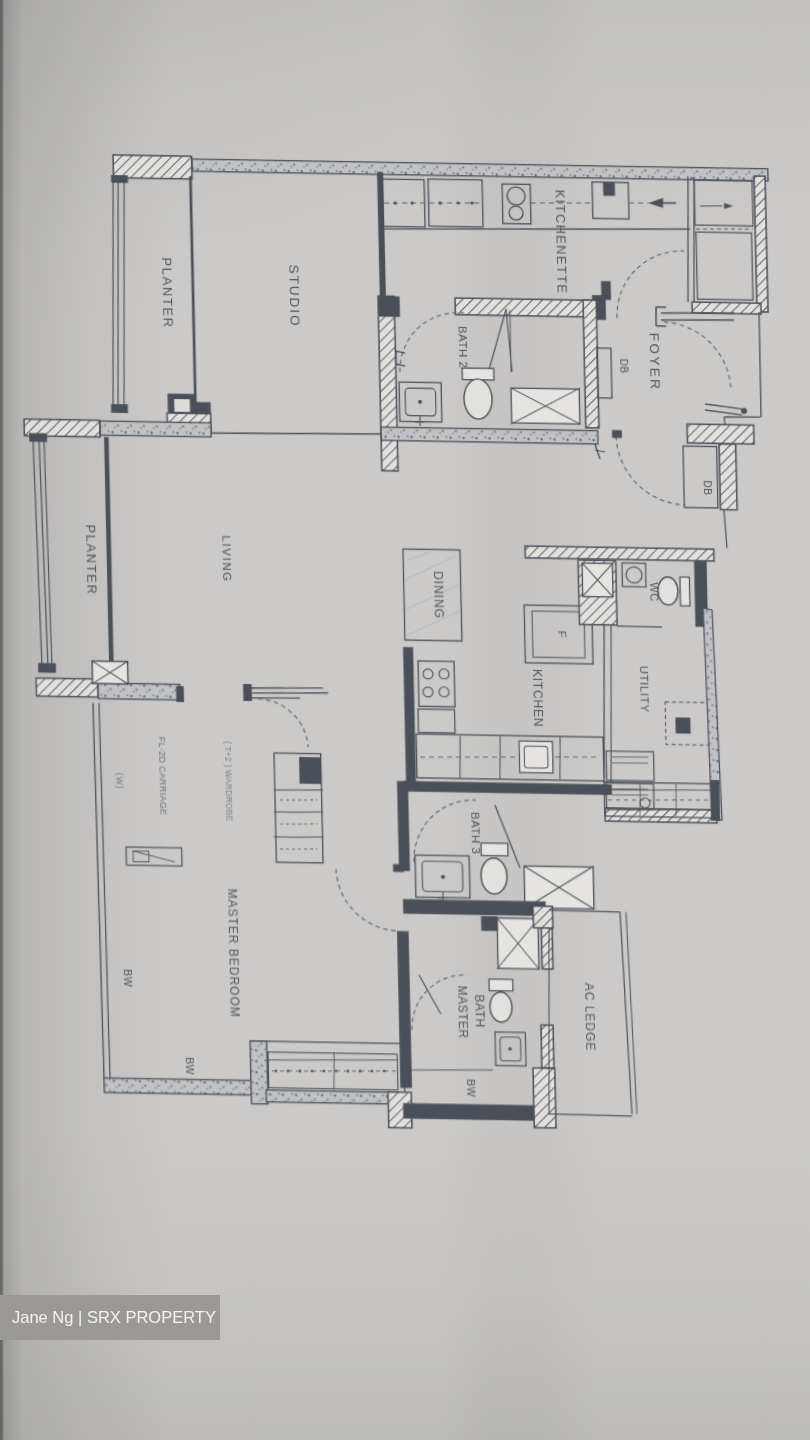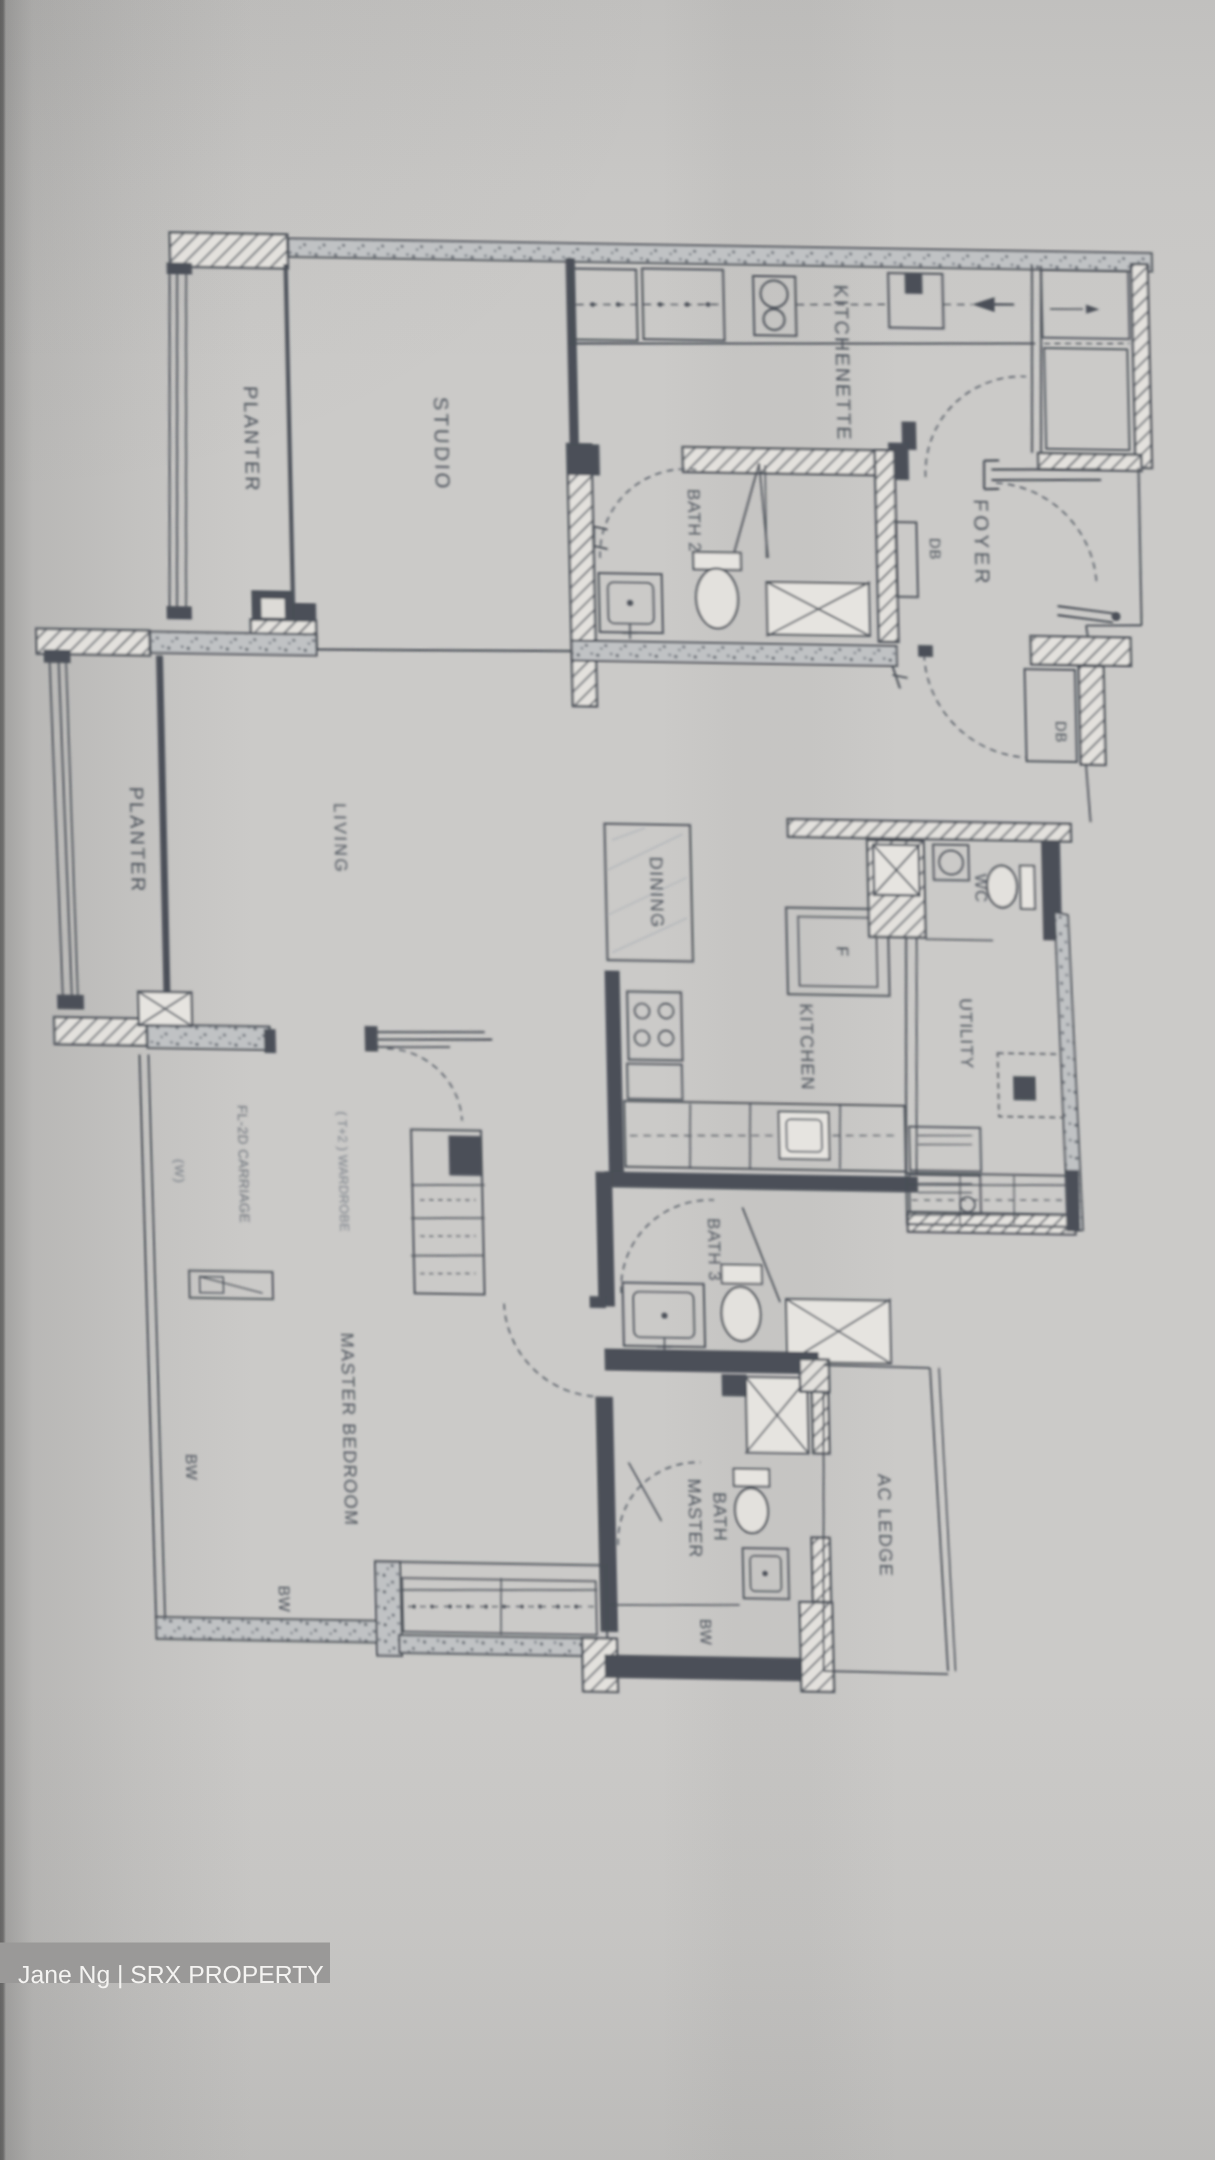--- a/index.html
+++ b/index.html
@@ -5,21 +5,21 @@
  font-family:"Liberation Sans",sans-serif;
  background:
   linear-gradient(90deg, rgba(35,35,35,0.45) 0px, rgba(35,35,35,0.40) 2px, rgba(35,35,35,0) 4px),
   linear-gradient(90deg, rgba(60,60,60,0.30) 0px, rgba(60,60,60,0.13) 22px, rgba(60,60,60,0.06) 90px, rgba(60,60,60,0) 170px),
   linear-gradient(180deg, rgba(60,60,60,0.07) 0px, rgba(60,60,60,0.025) 120px, rgba(60,60,60,0) 250px),
   linear-gradient(0deg, rgba(55,55,55,0.10) 0px, rgba(55,55,55,0.035) 150px, rgba(55,55,55,0) 320px),
   radial-gradient(ellipse 600px 450px at 0px 0px, rgba(60,60,60,0.05), rgba(60,60,60,0) 75%),
   linear-gradient(90deg, rgba(60,60,60,0) 440px, rgba(60,60,60,0.035) 490px, rgba(60,60,60,0.035) 540px, rgba(60,60,60,0) 600px),
   #cbcac8;
 }
-.wm{position:absolute;left:0;top:1295px;width:220px;height:27px;background:#9a9998;}
+.wm{position:absolute;left:0;top:1295px;width:220px;height:45px;background:#9a9998;}
 .wm span{position:absolute;left:12px;top:13px;font-size:16.5px;color:#f4f3f1;letter-spacing:0px;white-space:nowrap;}
 </style></head><body>
 <svg width="810" height="1440" viewBox="0 0 810 1440" xmlns="http://www.w3.org/2000/svg" style="position:absolute;left:0;top:0">
 <defs>
 <pattern id="h" patternUnits="userSpaceOnUse" width="7" height="7" patternTransform="rotate(45)">
   <rect width="7" height="7" fill="#e3e1dd"></rect>
   <line x1="0" y1="0" x2="0" y2="7" stroke="#4b5058" stroke-width="1.8"></line>
 </pattern>
 <pattern id="s" patternUnits="userSpaceOnUse" width="13" height="11">
   <rect width="13" height="11" fill="#c0c2c4"></rect>

